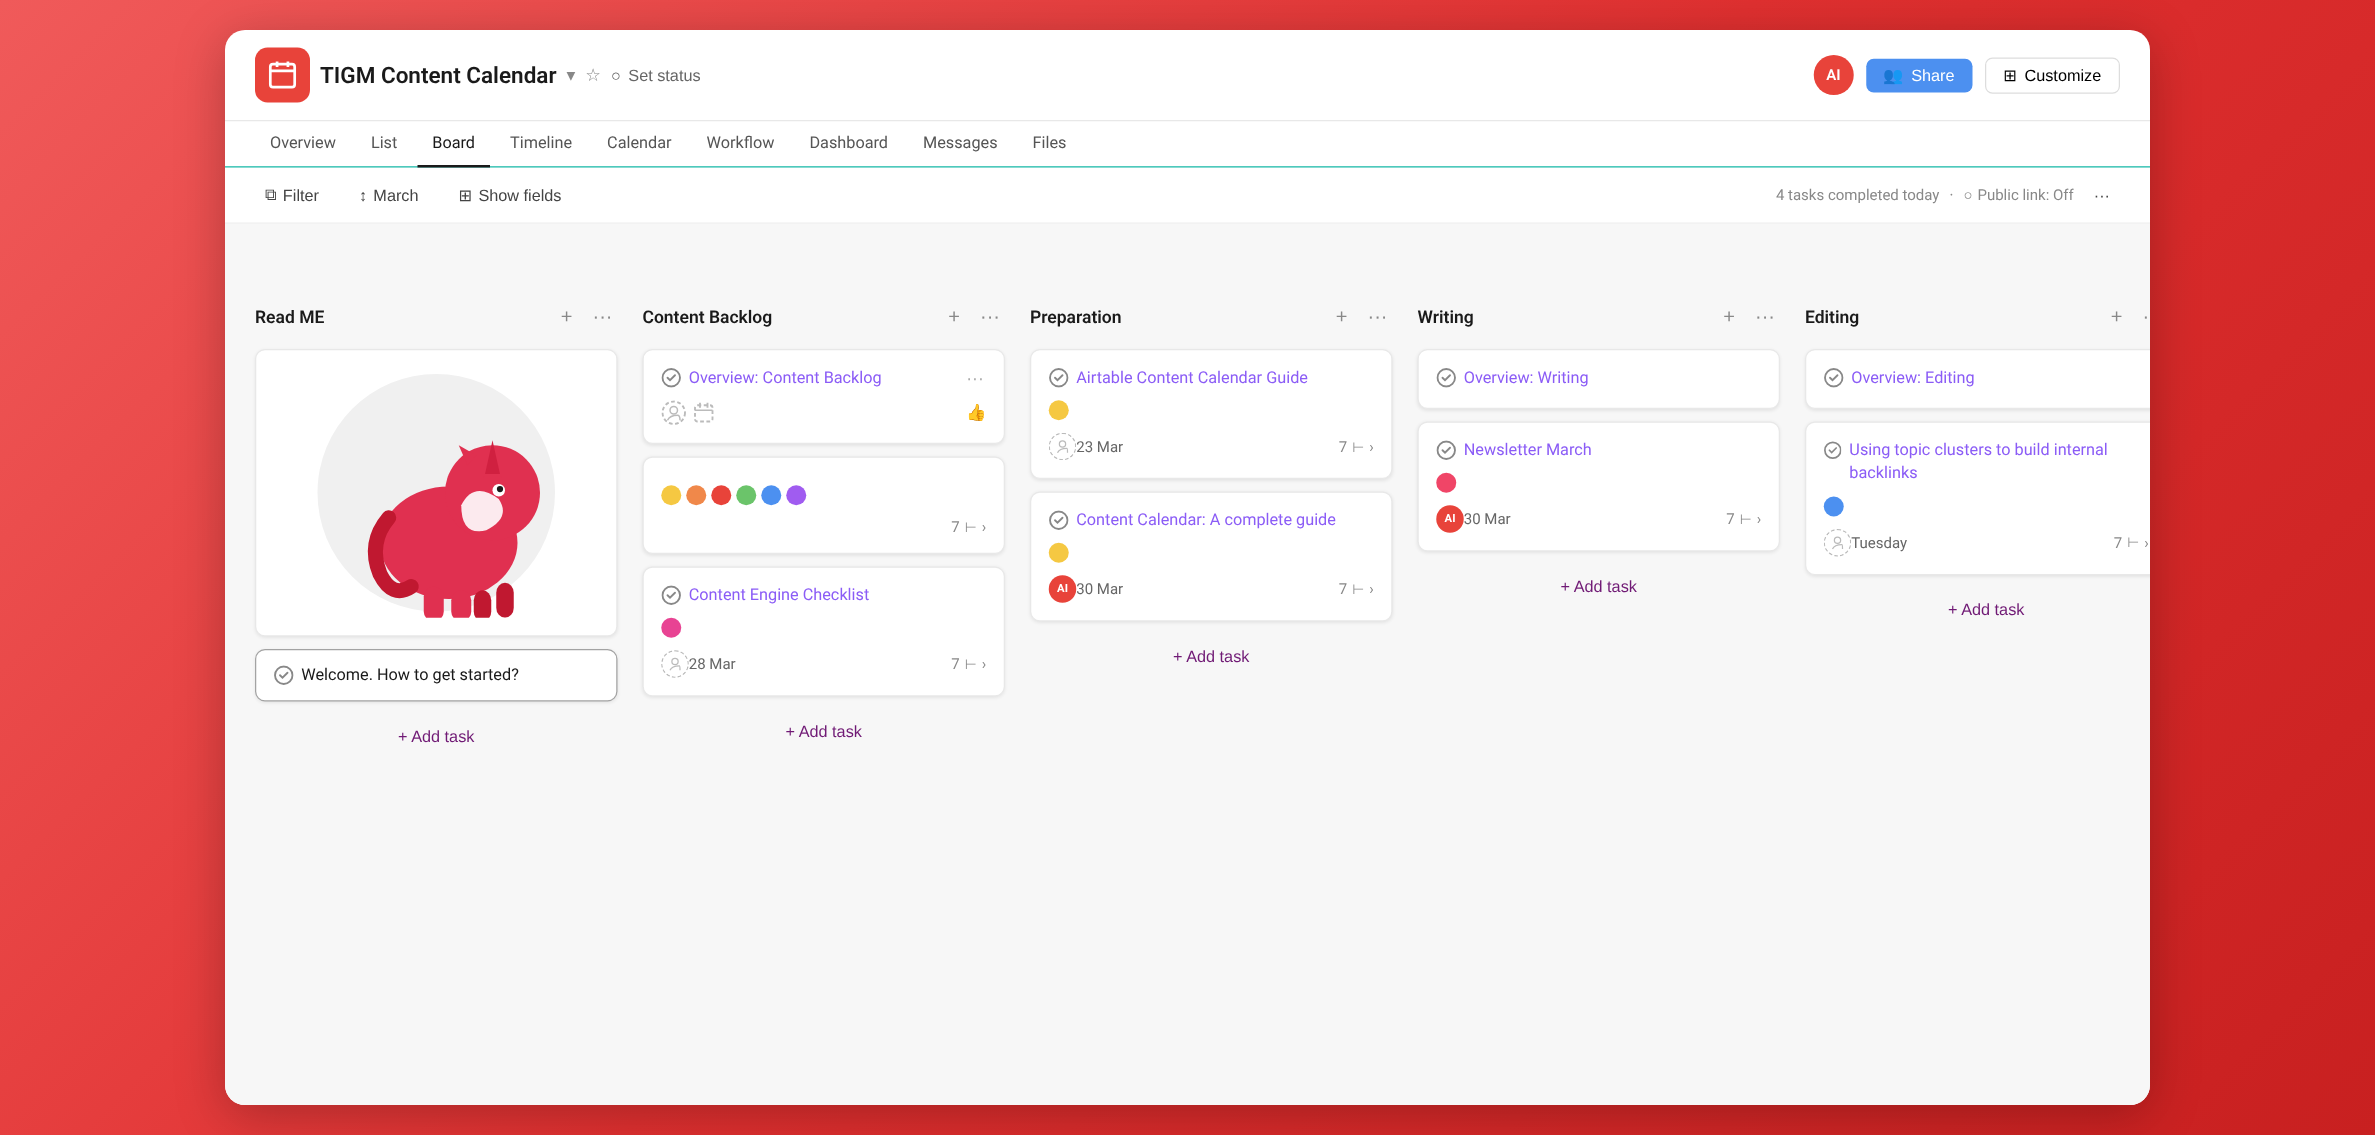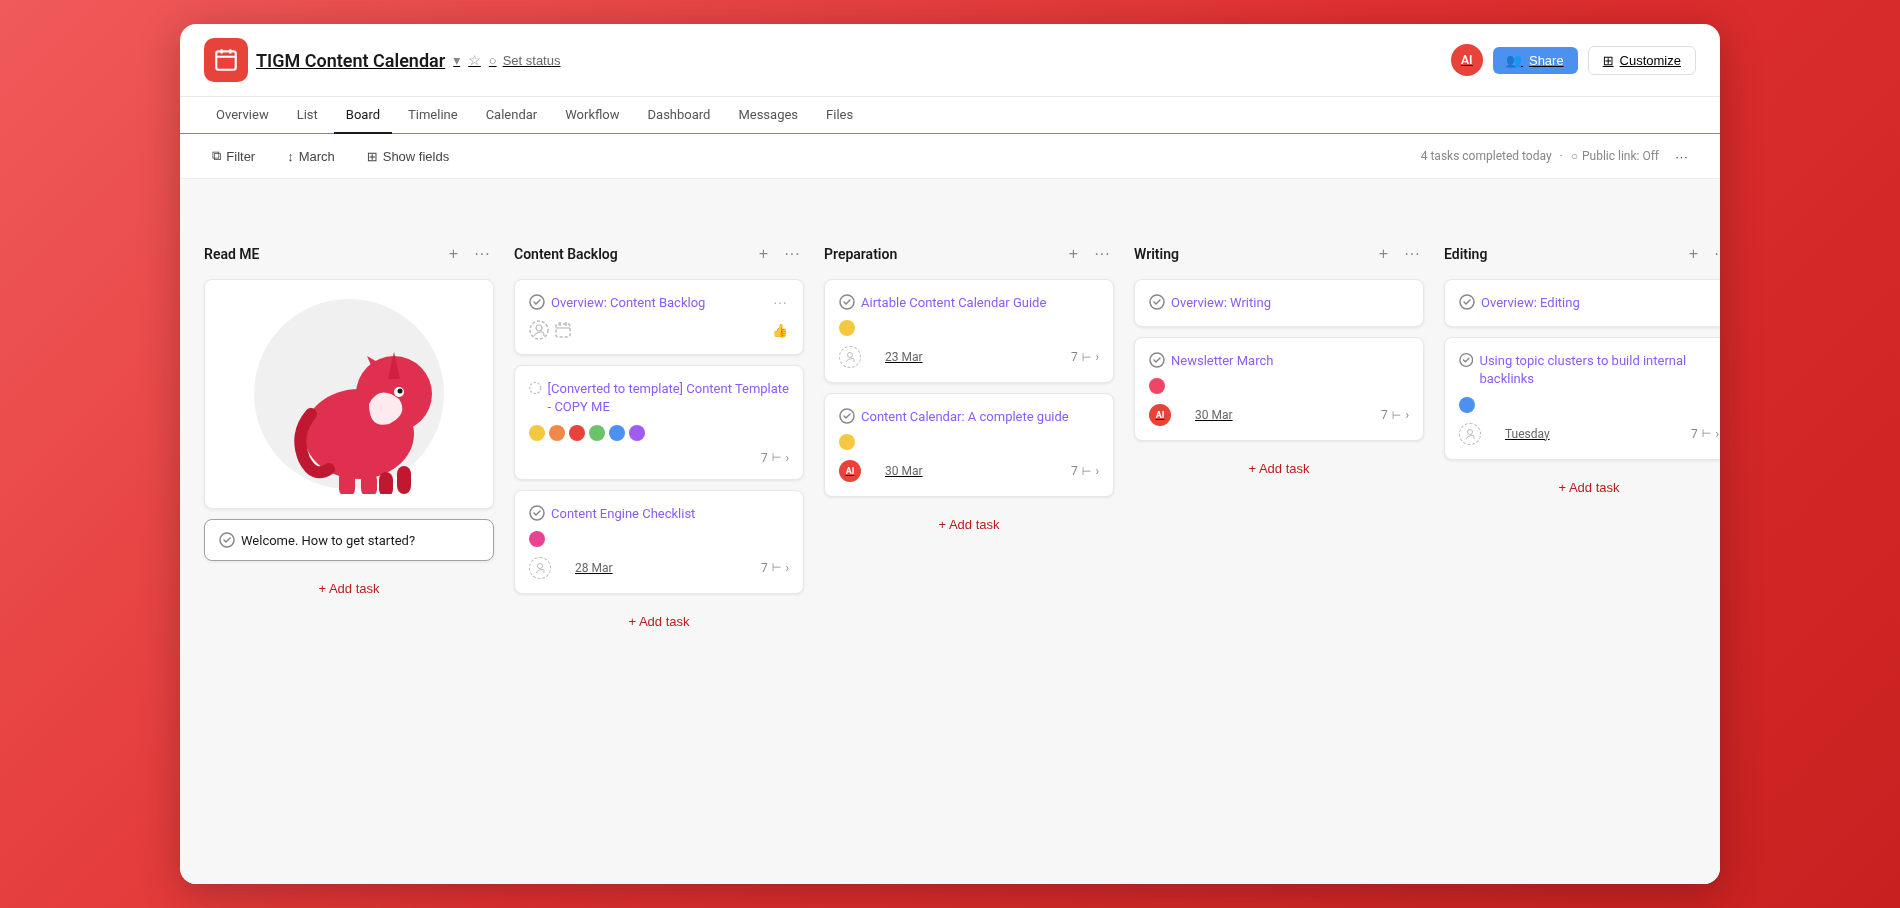--- a/index.html
+++ b/index.html
@@ -22,21 +22,20 @@
       display: flex;
       flex-direction: column;
     }
     
     .header {
       display: flex;
       align-items: center;
       padding: 14px 24px;
       border-bottom: 1px solid #e8e8e8;
       gap: 12px;
-      text-decoration: underline;
     }
     .app-icon {
       width: 44px; height: 44px;
       background: #e8433a;
       border-radius: 10px;
       display: flex; align-items: center; justify-content: center;
       flex-shrink: 0;
     }
     .app-icon svg { width: 26px; height: 26px; fill: white; }
     .project-title {
@@ -183,21 +182,21 @@
     }
     .card-menu-btn {
       background: none; border: none; cursor: pointer;
       color: #aaa; font-size: 14px; padding: 0 2px;
     }
     .card-meta {
       display: flex; align-items: center; justify-content: space-between;
       margin-top: 10px;
     }
     .card-meta-left {
-      display: flex; align-items: center; gap: 24px; text-decoration: underline;
+      display: flex; align-items: center; gap: 0;
     }
     .meta-avatar {
       width: 22px; height: 22px; border-radius: 50%;
       border: 1.5px dashed #bbb;
       display: flex; align-items: center; justify-content: center;
     }
     .meta-avatar.filled {
       background: #e8433a; border: none; color: white;
       font-size: 9px; font-weight: 700;
     }
@@ -220,21 +219,21 @@
     .tag-dot.green { background: #6bc46a; }
     .tag-dot.blue { background: #4c90f0; }
     .tag-dot.purple { background: #a05cf0; }
     .tag-dot.pink { background: #e84393; }
     .tag-dot.pink2 { background: #f04567; }
     .like-icon { color: #bbb; font-size: 13px; }
     .add-task-btn {
       display: flex; align-items: center; justify-content: center;
       gap: 6px;
       padding: 10px;
-      font-size: 13px; color: #b91c1c;
+      font-size: 13px; color: #701a75;
       cursor: pointer; border: none; background: none;
       width: 100%; border-radius: 6px;
     }
     
     .unicorn-card {
       background: white;
       border-radius: 8px;
       padding: 14px;
       box-shadow: 0 1px 3px rgba(0,0,0,0.08);
       border: 1px solid #e8e8e8;
@@ -411,28 +410,20 @@
             <line x1="3" y1="8" x2="17" y2="8" stroke="#bbb" stroke-width="1.2"></line>
             <line x1="7" y1="2" x2="7" y2="6" stroke="#bbb" stroke-width="1.5" stroke-dasharray="none"></line>
             <line x1="13" y1="2" x2="13" y2="6" stroke="#bbb" stroke-width="1.5"></line>
           </svg>
           <span style="flex:1"></span>
           <span class="like-icon">👍</span>
         </div>
       </div>
 
       <div class="card">
-        <div class="card-title-row">
-          <div class="card-title">
-            <svg width="16" height="16" viewBox="0 0 16 16">
-              <circle cx="8" cy="8" r="7" fill="none" stroke="#bbb" stroke-width="1.5" stroke-dasharray="3 2"></circle>
-            </svg>
-            <span>[Converted to template] Content Template - COPY ME</span>
-          </div>
-        </div>
         <div class="card-icons-row">
           <span class="tag-dot yellow"></span>
           <span class="tag-dot orange"></span>
           <span class="tag-dot red"></span>
           <span class="tag-dot green"></span>
           <span class="tag-dot blue"></span>
           <span class="tag-dot purple"></span>
         </div>
         <div class="card-meta">
           <div style="flex:1"></div>

